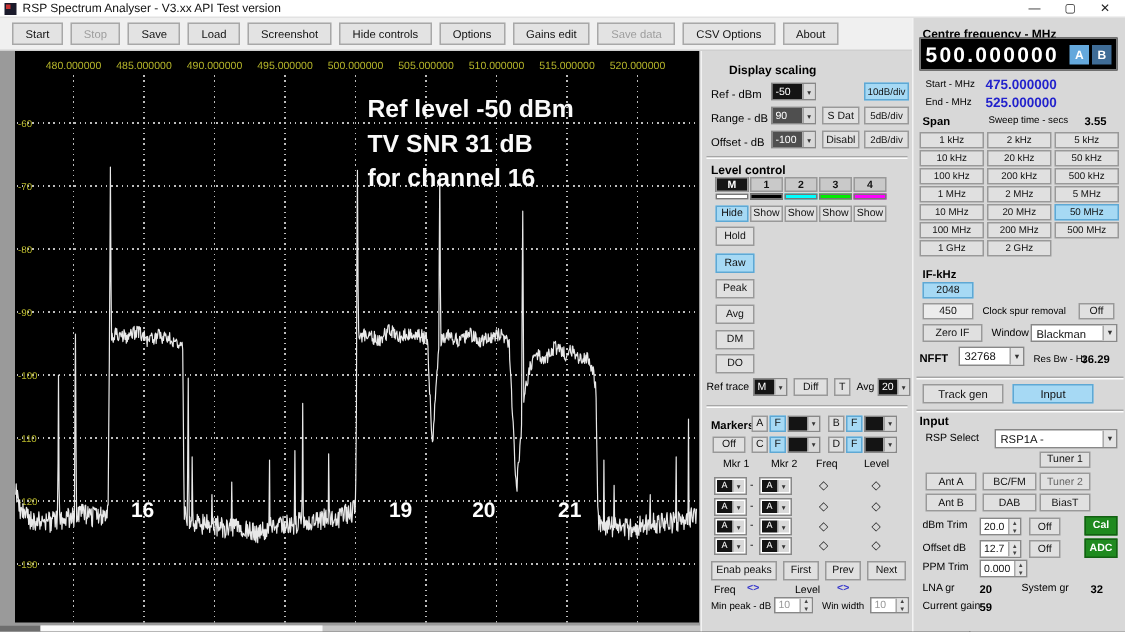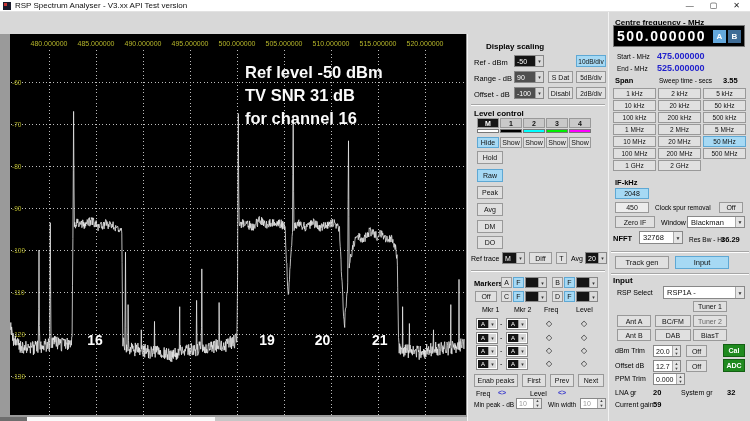--- a/index.html
+++ b/index.html
@@ -60,20 +60,33 @@
   <div class="titlebar">
     <span class="title-icon"></span>
     <span class="title-text">RSP Spectrum Analyser - V3.xx API Test version</span>
     <span class="win-controls">
       <span>—</span>
       <span>▢</span>
       <span>✕</span>
     </span>
   </div>
 
+  <div class="toolbar">
+      <div class="tbtn">Start</div>
+      <div class="tbtn dis">Stop</div>
+      <div class="tbtn">Save</div>
+      <div class="tbtn">Load</div>
+      <div class="tbtn">Screenshot</div>
+      <div class="tbtn">Hide controls</div>
+      <div class="tbtn">Options</div>
+      <div class="tbtn">Gains edit</div>
+      <div class="tbtn dis">Save data</div>
+      <div class="tbtn">CSV Options</div>
+      <div class="tbtn">About</div>
+    </div>
 
   <div class="plot-wrap">
     <svg class="plot" viewBox="0 0 456 381">
         <line x1="39" y1="16" x2="39" y2="381" stroke="#bdbdbd" stroke-width="1" stroke-dasharray="1 2.5" shape-rendering="crispEdges"></line>
         <text x="39" y="12" fill="#b5b52a" font-size="7" text-anchor="middle">480.000000</text>
         <line x1="86" y1="16" x2="86" y2="381" stroke="#bdbdbd" stroke-width="1" stroke-dasharray="1 2.5" shape-rendering="crispEdges"></line>
         <text x="86" y="12" fill="#b5b52a" font-size="7" text-anchor="middle">485.000000</text>
         <line x1="133" y1="16" x2="133" y2="381" stroke="#bdbdbd" stroke-width="1" stroke-dasharray="1 2.5" shape-rendering="crispEdges"></line>
         <text x="133" y="12" fill="#b5b52a" font-size="7" text-anchor="middle">490.000000</text>
         <line x1="180" y1="16" x2="180" y2="381" stroke="#bdbdbd" stroke-width="1" stroke-dasharray="1 2.5" shape-rendering="crispEdges"></line>

